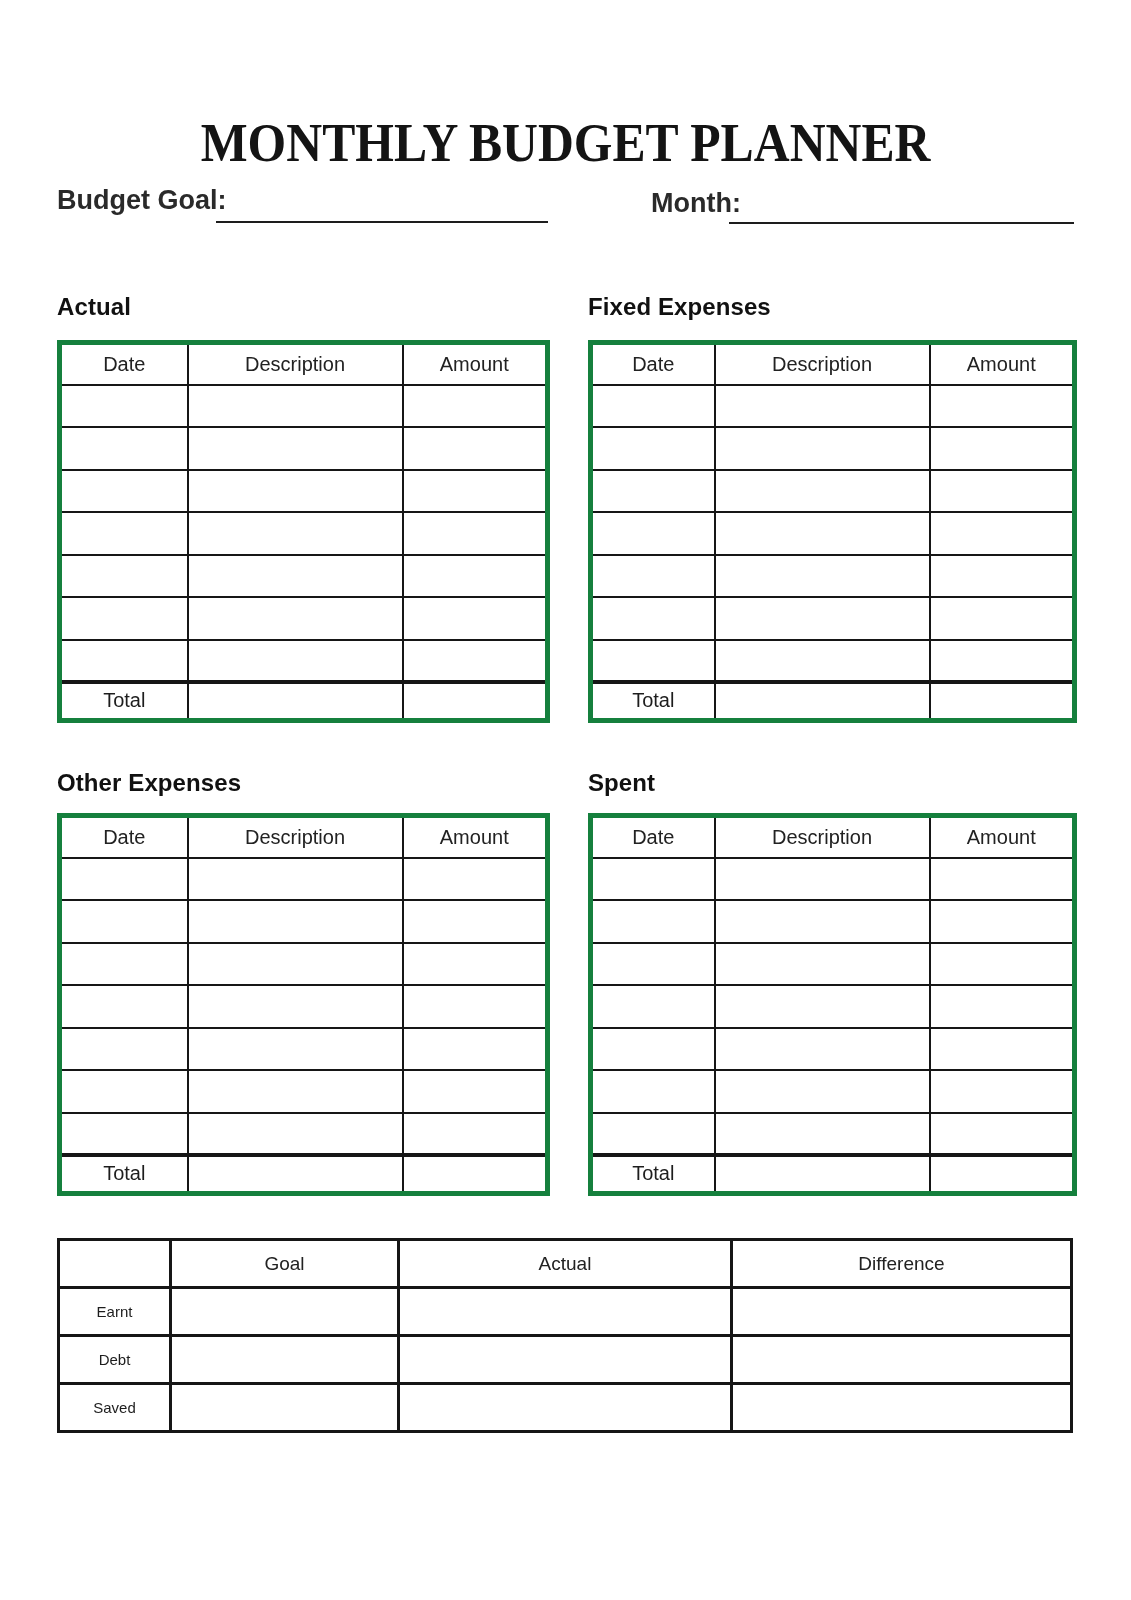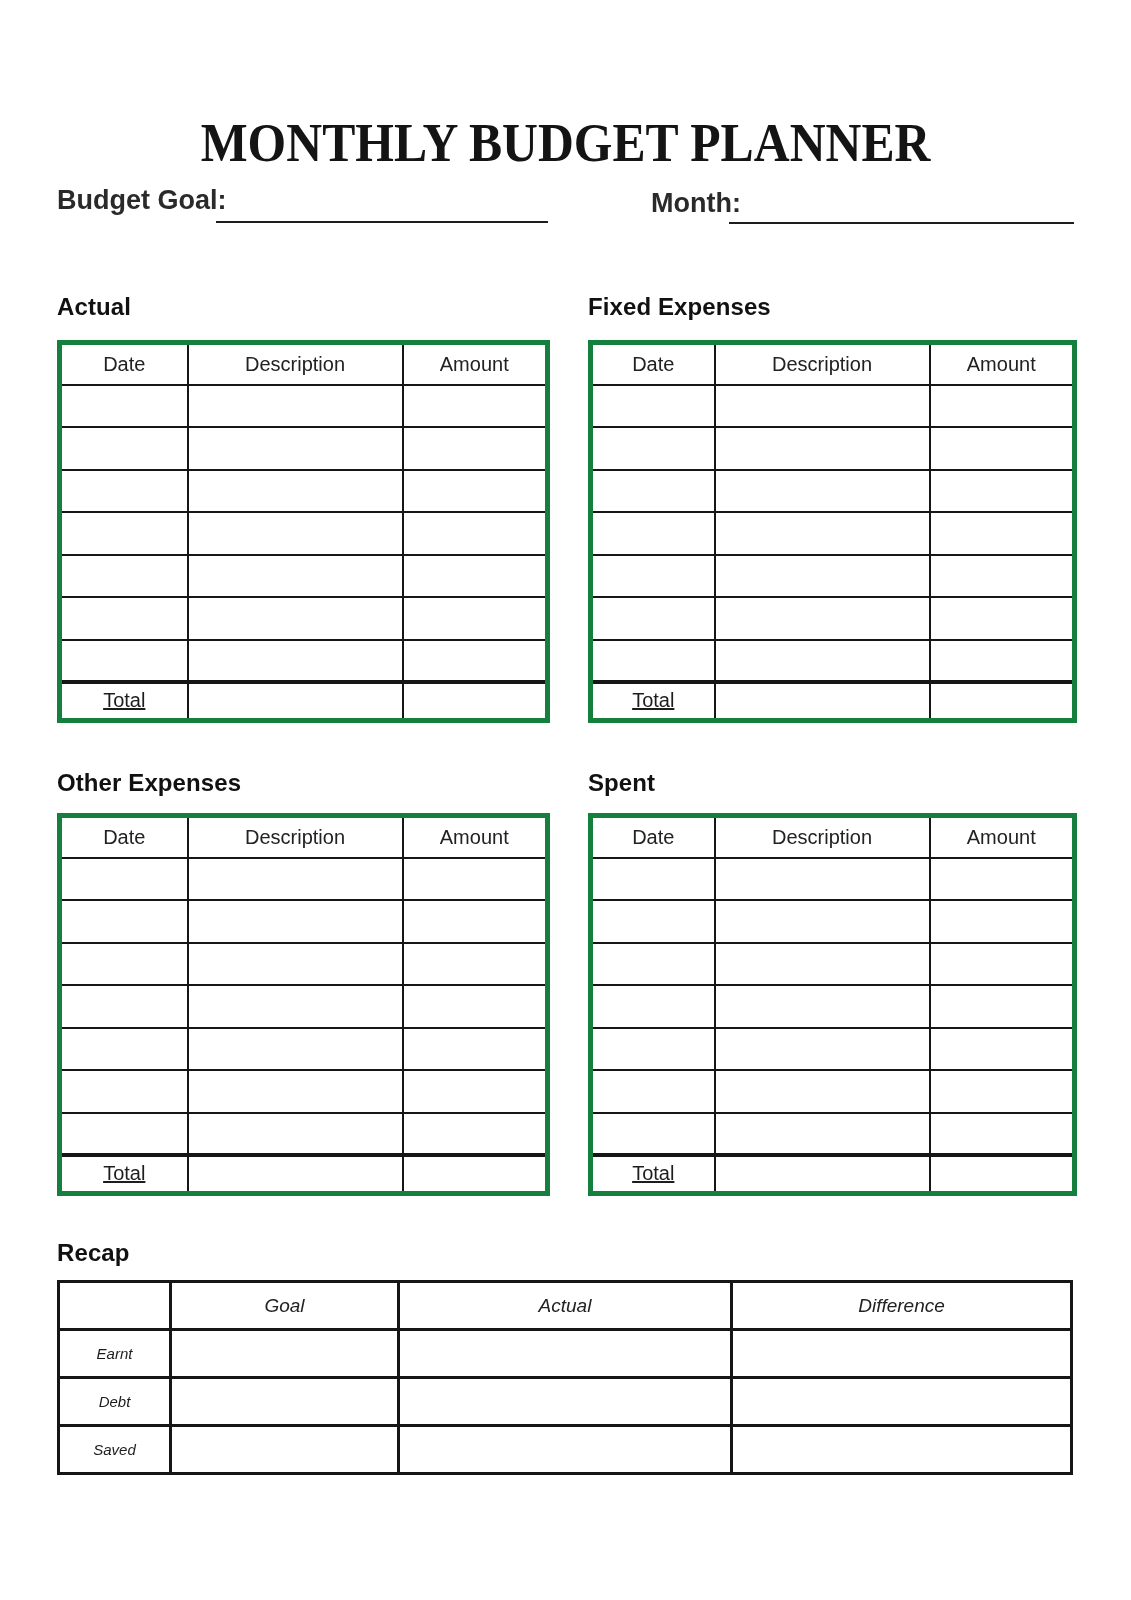--- a/index.html
+++ b/index.html
@@ -68,30 +68,30 @@
   .planner-table th, .planner-table td {
     border:2.5px solid #161616;
     padding:0; text-align:center; vertical-align:middle;
   }
   .planner-table th {
     font-weight:400; font-size:20px; color:#222;
   }
   .planner-table thead tr { height:42px; }
   .planner-table tbody tr { height:42.5px; }
   .planner-table tfoot tr { height:38px; }
-  .planner-table tfoot td { border-top-width:4px;text-decoration:underline; }
+  .planner-table tfoot td { border-top-width:4px; }
   .total-label { font-size:20px; color:#1d1d1d; }
 
   .t-left  { width:488px; }
   .t-left  col.c-date { width:128px; } .t-left col.c-desc { width:215px; } .t-left col.c-amt { width:145px; }
   .t-right { width:484px; }
   .t-right col.c-date { width:124px; } .t-right col.c-desc { width:215px; } .t-right col.c-amt { width:145px; }
 
   
-  .recap-table { border:3px solid #161616; width:1013px;font-style:italic; }
+  .recap-table { border:3px solid #161616; width:1013px; }
   .recap-table th, .recap-table td {
     border:3px solid #161616;
     padding:0; text-align:center; vertical-align:middle;
   }
   .recap-table tr { height:48px; }
   .recap-table th { font-weight:400; font-size:19px; color:#222; }
   .recap-table .row-label { font-size:15px; color:#1d1d1d; }
   .recap-table col.rc-0 { width:112px; }
   .recap-table col.rc-1 { width:228px; }
   .recap-table col.rc-2 { width:333px; }
@@ -353,21 +353,20 @@
         <tr>
           <td class="total-label">Total</td>
           <td></td>
           <td></td>
         </tr>
       </tfoot>
     </table>
   </section>
 
   <section class="sec" id="sec-recap">
-    <h2 class="sec-heading">Recap</h2>
     <table class="recap-table">
       <colgroup>
           <col class="rc-0">
           <col class="rc-1">
           <col class="rc-2">
           <col class="rc-3">
         </colgroup>
       <thead>
         <tr>
           <th></th>

